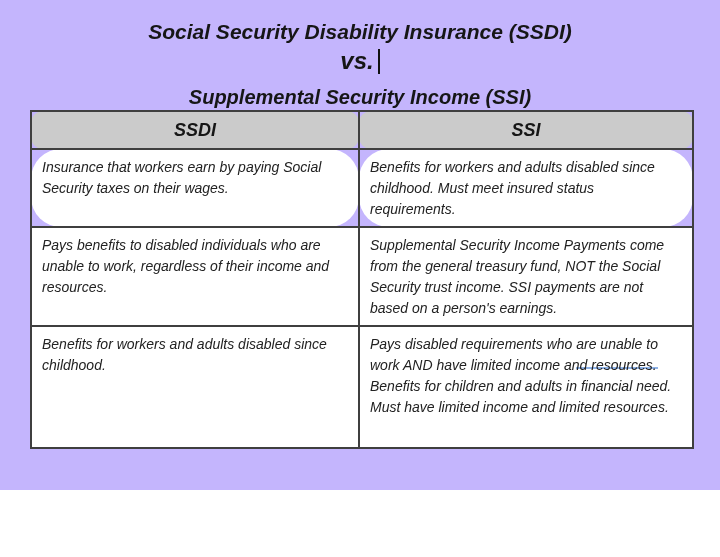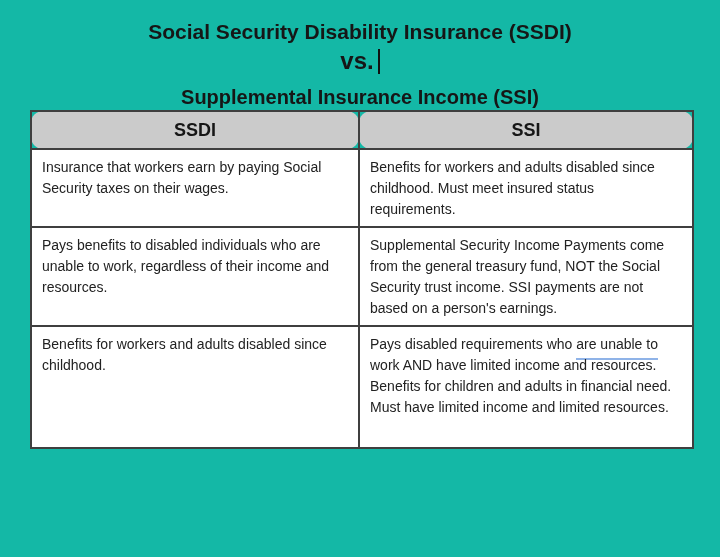--- a/index.html
+++ b/index.html
@@ -4,24 +4,25 @@
 <style>
   html, body {
     margin: 0;
     padding: 0;
     background: #ffffff;
     font-family: "Liberation Sans", "DejaVu Sans", sans-serif;
   }
   .page {
     position: relative;
     width: 720px;
-    height: 557px;
-    background: #14b8a6;
+    height: 490px;
+    background: #c4b5fd;
     overflow: hidden;
     color: #1d1d1d;
+    font-style: italic;
   }
   .title-block {
     padding-top: 19px;
     text-align: center;
   }
   .title-line1 {
     font-size: 21px;
     font-weight: bold;
     line-height: 26px;
     color: #161616;
@@ -75,40 +76,40 @@
     vertical-align: top;
     padding: 7px 10px 6px 10px;
     font-size: 14px;
     line-height: 21px;
     color: #222222;
     background: #ffffff;
   }
   .col-ssdi { width: 328px; }
   .col-ssi  { width: 334px; }
   tr.row-1 td { height: 80px; }
-  tr.row-2 td { height: 74px; }
+  tr.row-2 td { height: 74px; border-radius: 30px; }
   tr.row-3 td { height: 96px; }
   tr.row-4 td { height: 122px; }
   .suggestion-underline {
     border-bottom: 2px solid #8fb3e8;
-    padding-bottom: 6px;
+    padding-bottom: 15px;
     margin-top: 47px;
   }
 </style>
 </head>
 <body>
 
 <div class="page">
 
   <div class="title-block">
     <div class="title-line1">Social Security Disability Insurance (SSDI)</div>
     <div class="title-line2">
       <span>vs.</span><span class="text-cursor"></span>
     </div>
-    <div class="title-line3">Supplemental Insurance Income (SSI)</div>
+    <div class="title-line3">Supplemental Security Income (SSI)</div>
   </div>
 
   <table class="compare">
     <colgroup>
       <col class="col-ssdi">
       <col class="col-ssi">
     </colgroup>
     <thead>
       <tr>
         <th>SSDI</th>

